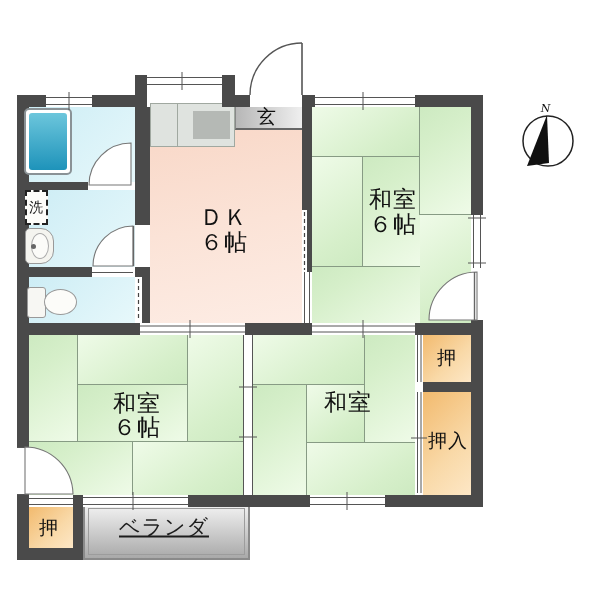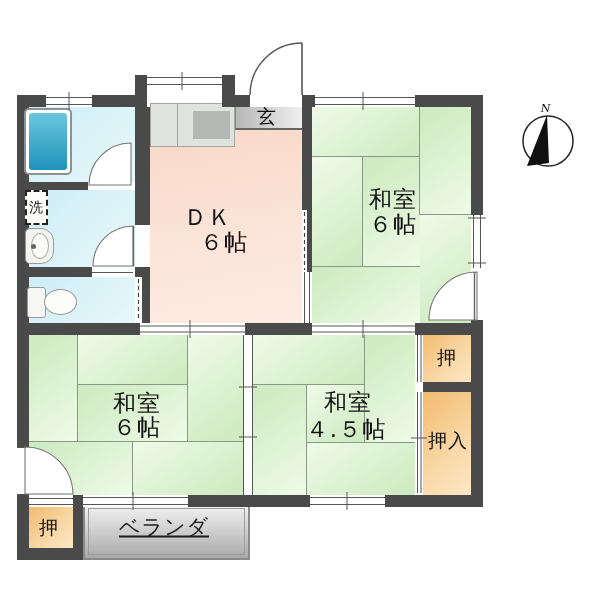--- a/index.html
+++ b/index.html
@@ -203,28 +203,27 @@
       <path d="M477 320 L477 272 A48 48 0 0 0 429 320 Z" fill="#fff" stroke="#777" stroke-width="1.1"></path>
       <path d="M474.5 272 V320" stroke="#666" stroke-width="1.4"></path>
     </g>
 
     <g>
       <circle cx="548" cy="141" r="25" fill="none" stroke="#222" stroke-width="1.5"></circle>
       <polygon points="547,115 527,166 549,163" fill="#111"></polygon>
     </g>
   </svg>
 
-  <div class="label room-label" style="left:208px;top:217px;text-align:right;">ＤＫ</div>
+  <div class="label room-label" style="left:224px;top:217px;text-align:right;">ＤＫ</div>
   <div class="label room-label" style="left:224px;top:242px;">６帖</div>
   <div class="label room-label" style="left:393px;top:199px;">和室</div>
   <div class="label room-label" style="left:393px;top:224px;">６帖</div>
   <div class="label room-label" style="left:137px;top:403px;">和室</div>
   <div class="label room-label" style="left:137px;top:427px;">６帖</div>
   <div class="label room-label" style="left:348px;top:402px;">和室</div>
-  <div class="label room-label" style="left:346px;top:429px;">４.５帖</div>
   <div class="label closet-label" style="left:447px;top:357px;">押</div>
   <div class="label closet-label" style="left:448px;top:440px;">押入</div>
   <div class="label closet-label" style="left:49px;top:527px;">押</div>
   <div class="label veranda-label" style="left:164px;top:527px;text-decoration:underline;">ベランダ</div>
   <div class="label genkan-label" style="left:267px;top:116px;">玄</div>
   <div class="label small-label" style="left:36.5px;top:207px;">洗</div>
   <div class="label north-label" style="left:546px;top:108px;">N</div>
 
 </div>
 

